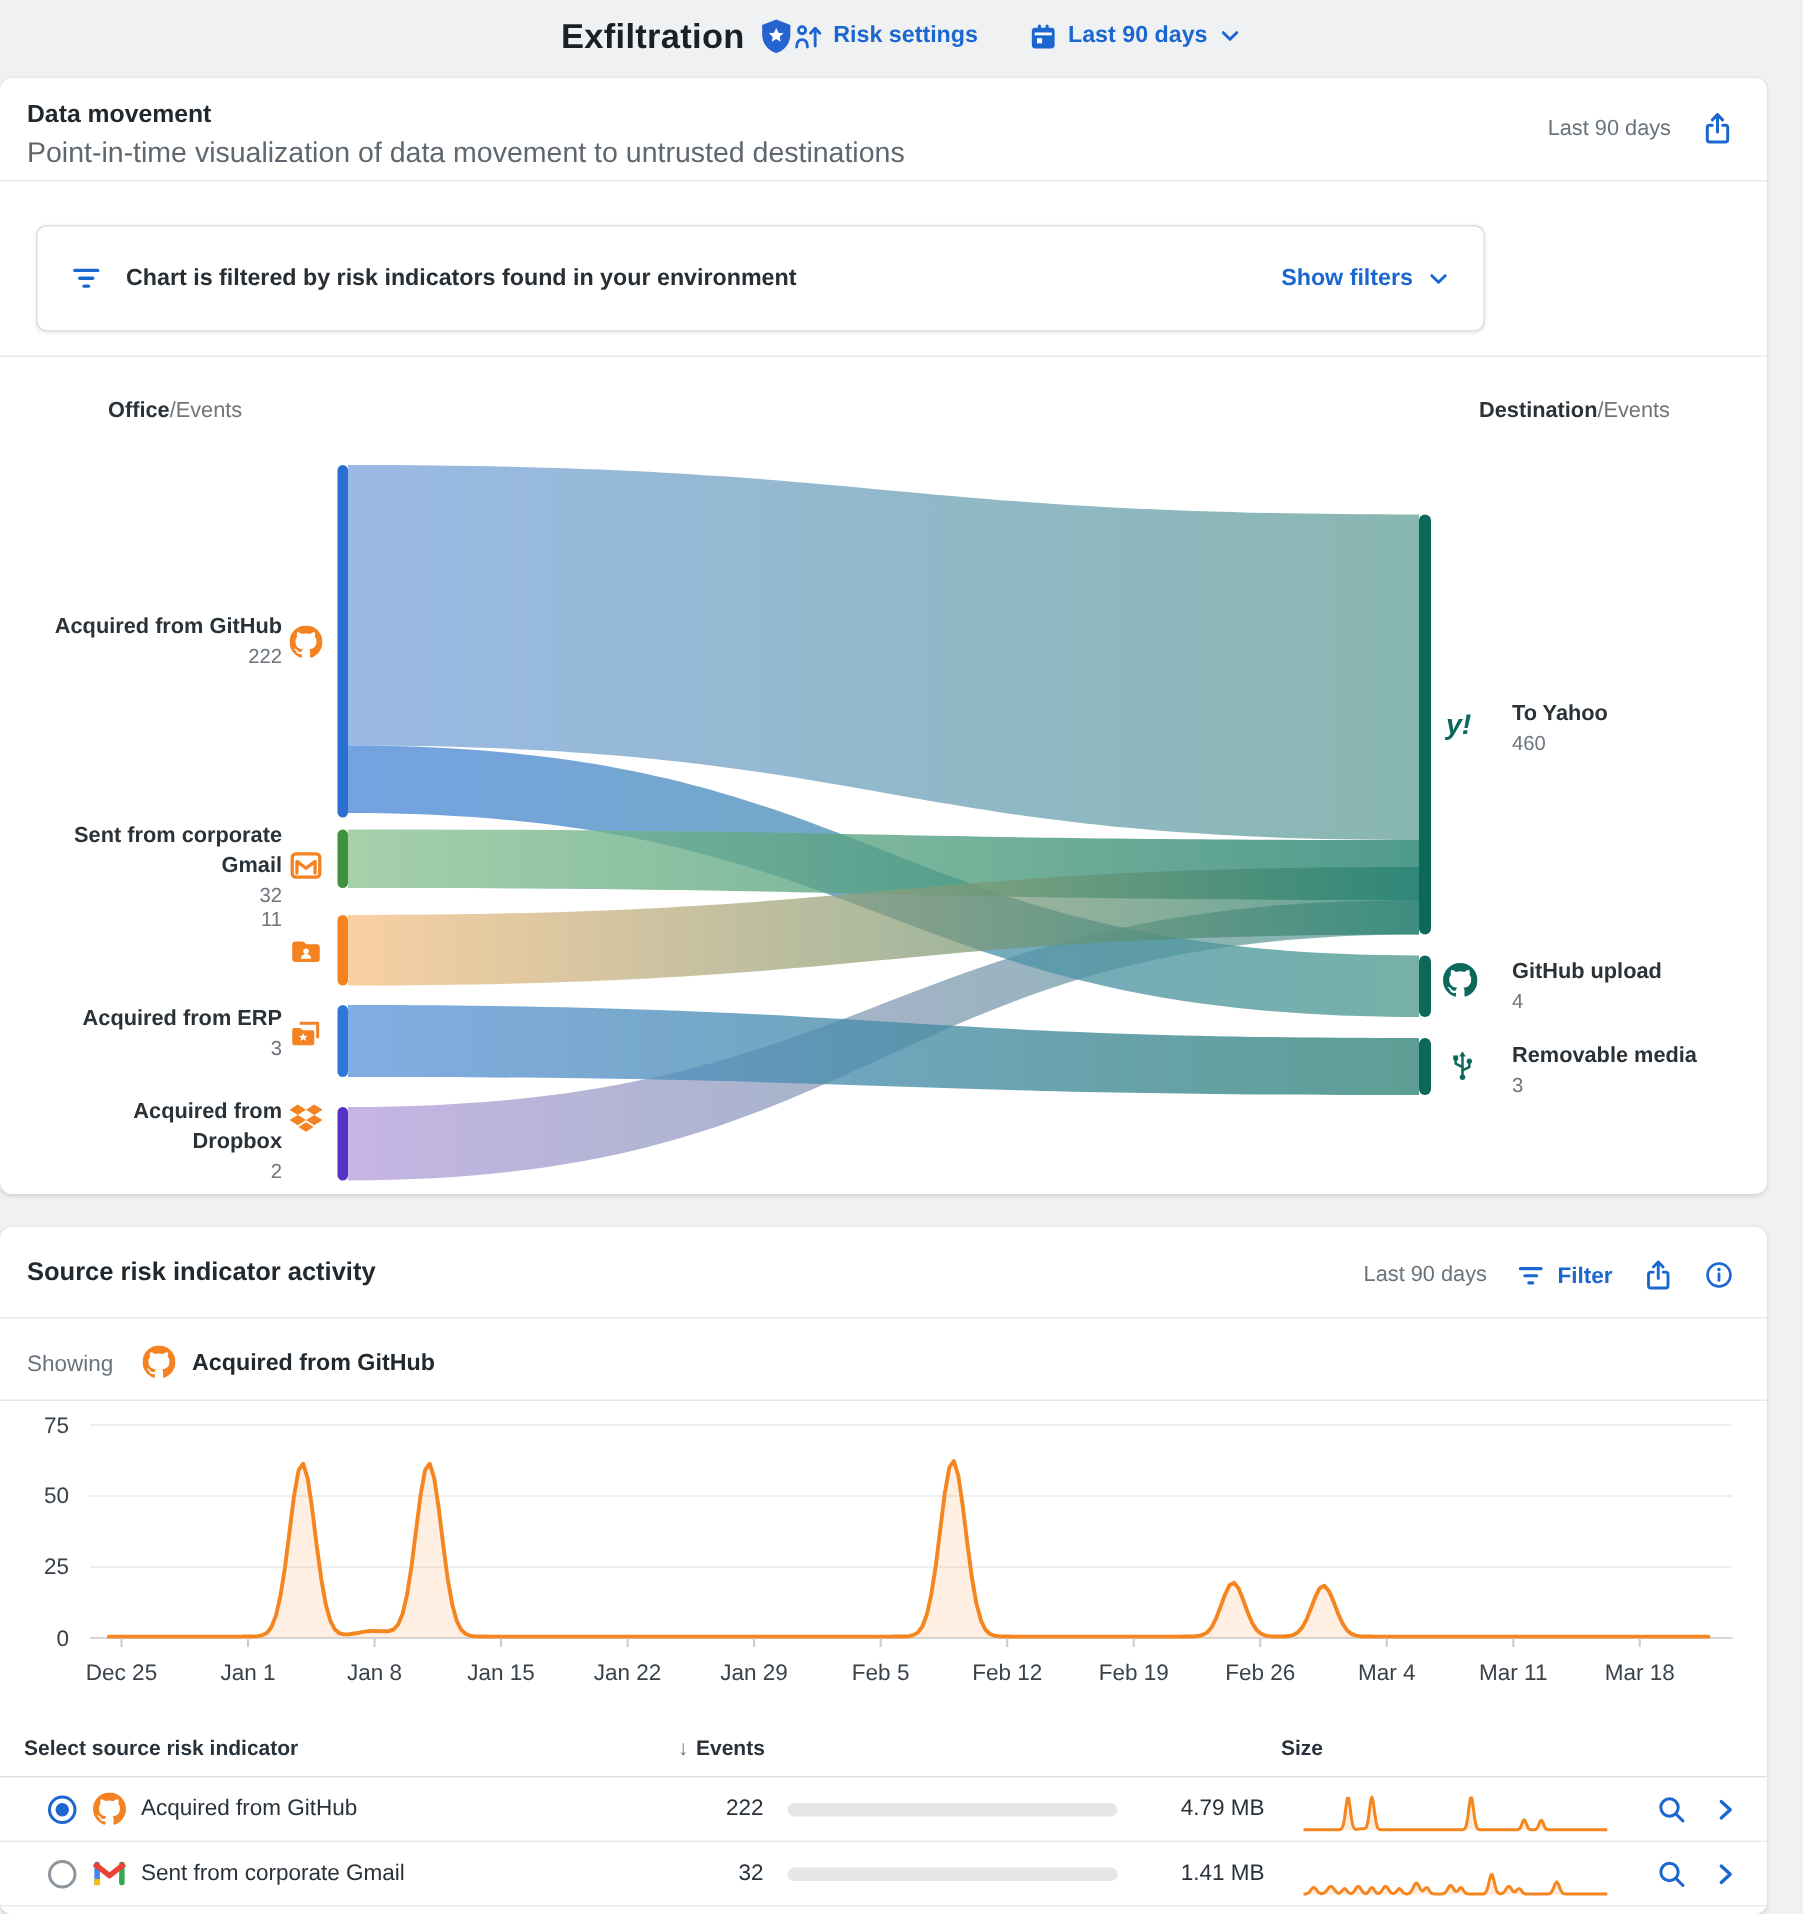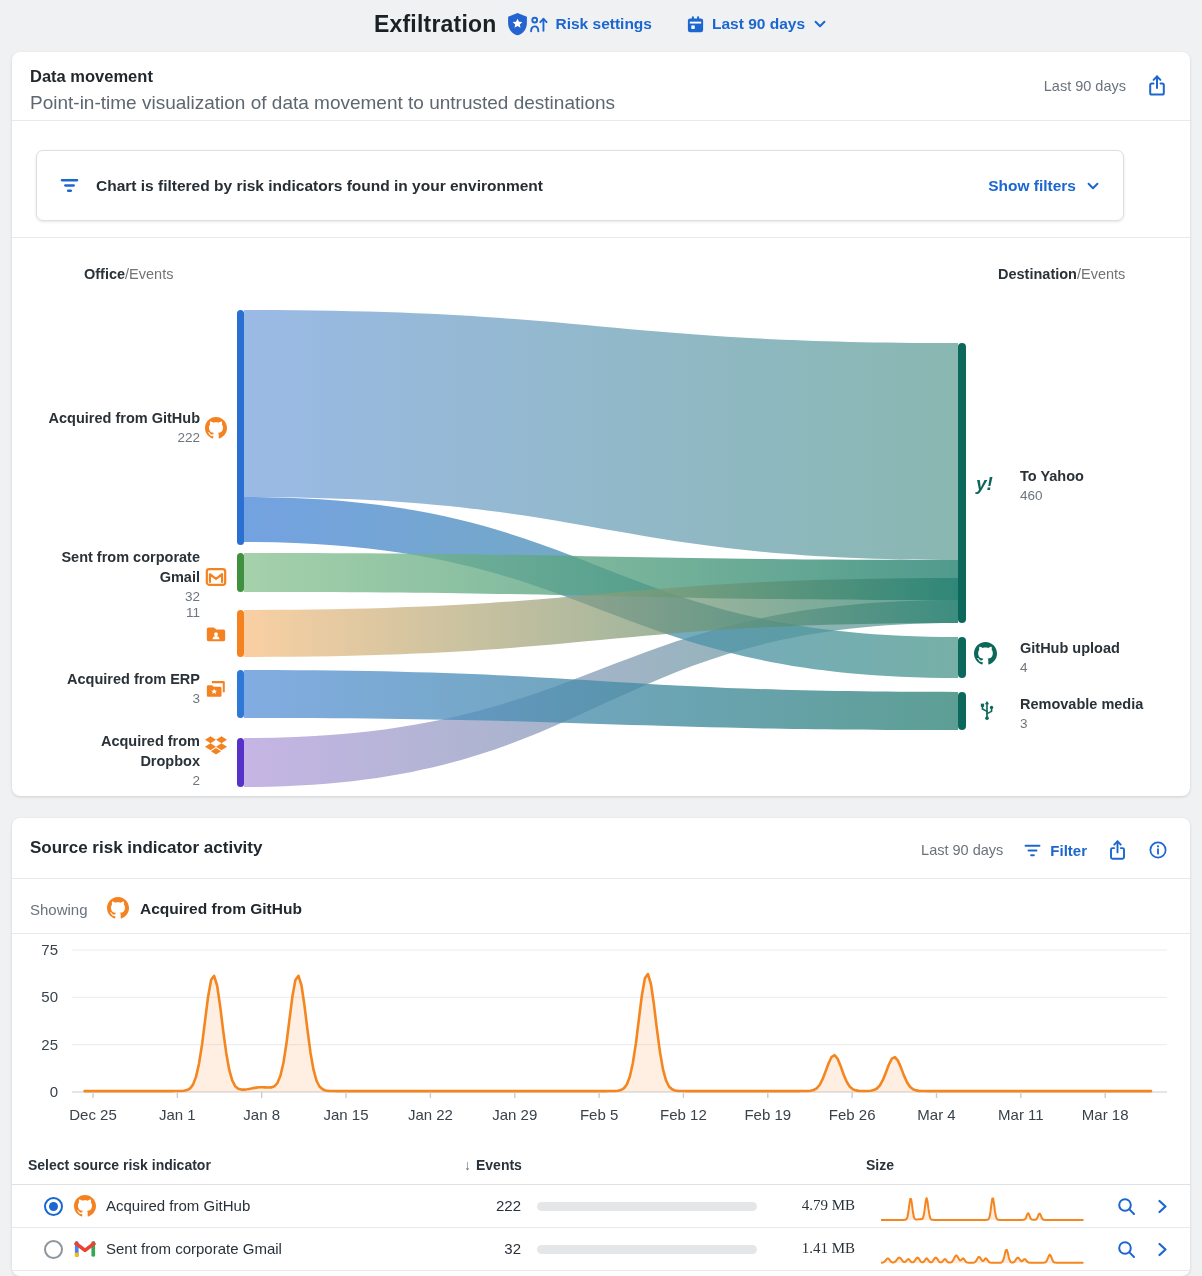--- a/index.html
+++ b/index.html
@@ -1,37 +1,37 @@
 <!DOCTYPE html>
 <html><head>
 <meta charset="utf-8">
 <title>Exfiltration</title>
 <style>
   * { margin:0; padding:0; box-sizing:border-box; }
   html,body { width:1202px; height:1276px; overflow:hidden; }
   body { background:#eff1f2; font-family:"Liberation Sans","DejaVu Sans",sans-serif; color:#272e34; position:relative; }
-  .card { position:absolute; left:12px; width:1178px; background:#fff; border-radius:8px; box-shadow:0 1px 3px rgba(0,0,0,.14);padding-left:17px; }
+  .card { position:absolute; left:0; width:1178px; background:#fff; border-radius:8px; box-shadow:0 1px 3px rgba(0,0,0,.14);padding-left:17px; }
   svg { display:block; }
 
   
   .topbar { position:absolute; top:0; left:0; width:1202px; height:48px; display:flex; align-items:center; justify-content:center; padding:0 16px; }
   .topbar-left { display:flex; align-items:center; gap:10px; }
   .page-title { font-size:23px; font-weight:700; color:#1a2126; letter-spacing:.2px; }
   .topbar-right { display:flex; align-items:center; gap:10px; }
   .tb-btn { display:flex; align-items:center; gap:7px; color:#1c66d0; font-size:15.5px; font-weight:700; cursor:pointer; }
   .tb-gap { width:14px; }
 
   
   #card-dm { top:52px; height:744px; }
   .dm-title { position:absolute; left:18px; top:15px; font-size:16.5px; font-weight:700; color:#21282e; }
   .dm-sub { position:absolute; left:18px; top:40px; font-size:19px; color:#5e6770; }
   .dm-right { position:absolute; right:22px; top:22px; display:flex; align-items:center; gap:20px; }
   .dm-range { font-size:14.5px; color:#6a737c; }
   .divider { position:absolute; left:0; width:100%; height:1px; background:#e7e9ea; }
-  .filter-box { position:absolute; left:24px; top:98px; width:1088px; height:71px; border:1px solid #dcdfe2; border-radius:7px; box-shadow:0 1px 3px rgba(0,0,0,.10); display:flex; align-items:center; padding:0 22px; background:#fff; }
+  .filter-box { position:absolute; left:24px; top:98px; width:966px; height:71px; border:1px solid #dcdfe2; border-radius:7px; box-shadow:0 1px 3px rgba(0,0,0,.10); display:flex; align-items:center; padding:0 22px; background:#fff; }
   .filter-box-text { font-size:15.5px; font-weight:700; color:#272e34; margin-left:16px; }
   .show-filters { margin-left:auto; display:flex; align-items:center; gap:9px; color:#1c66d0; font-size:15.5px; font-weight:700; cursor:pointer; }
 
   .col-header { position:absolute; top:214px; font-size:14.5px; font-weight:700; color:#2a3238; }
   .col-header .suffix { color:#737373; font-weight:400; }
   #src-col-header { left:72px; }
   #dst-col-header { left:986px; }
 
   #sankey-svg { position:absolute; left:0; top:200px; }
 
@@ -63,21 +63,21 @@
   #risk-row-0 { top:367px; }
   #risk-row-1 { top:410px; }
   .radio { position:absolute; left:32px; top:12px; width:19px; height:19px; border-radius:50%; border:2px solid #8d959d; background:#fff; }
   .radio.sel { border-color:#1c66d0; }
   .radio.sel::after { content:""; position:absolute; inset:3px; border-radius:50%; background:#1c66d0; }
   .row-icon { position:absolute; left:62px; top:10px; width:22px; height:22px; }
   .row-label { position:absolute; left:94px; top:12px; font-size:15px; color:#29323a; }
   .row-events { position:absolute; left:409px; top:12px; width:100px; text-align:right; font-size:15px; color:#29323a; }
   .events-bar { position:absolute; left:525px; top:17px; width:220px; height:9px; border-radius:5px; background:#e4e6e8; overflow:hidden; }
   .events-fill { height:100%; border-radius:5px; background:#f58220; }
-  .row-size { position:absolute; left:743px; top:12px; width:100px; text-align:right; font-size:15px; color:#29323a;font-family:Liberation Serif, serif; }
+  .row-size { position:absolute; left:743px; top:12px; width:100px; text-align:right; font-size:15px; color:#29323a; }
   .spark { position:absolute; left:863px; top:3px; }
   .mag-btn { position:absolute; left:1104px; top:11px; width:22px; height:22px; cursor:pointer; }
   .chev-btn { position:absolute; left:1140px; top:11px; width:21px; height:21px; cursor:pointer; }
 </style>
 </head>
 <body>
 
 <div class="topbar">
   <div class="topbar-left">
     <span class="page-title">Exfiltration</span>

